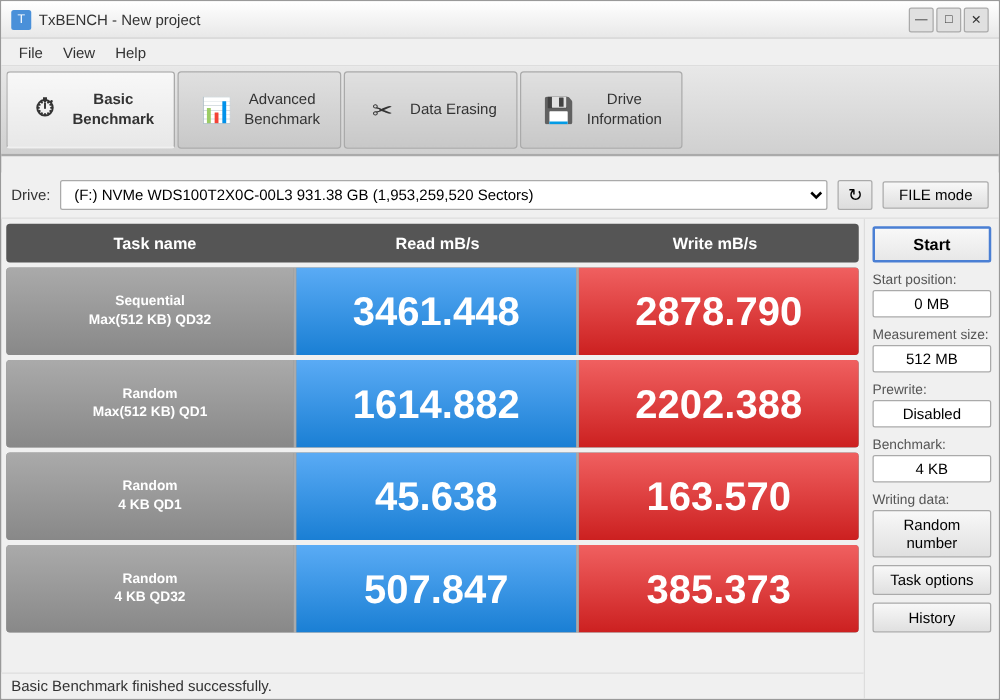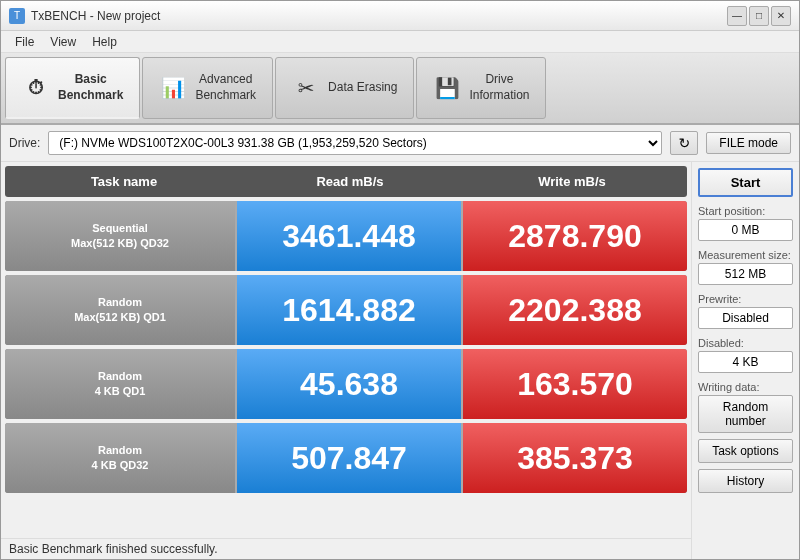--- a/index.html
+++ b/index.html
@@ -116,20 +116,21 @@
     }
     .tab-label { line-height: 1.3; }
 
     .drive-bar {
       display: flex;
       align-items: center;
       padding: 6px 8px;
       background: #f0f0f0;
       border-bottom: 1px solid #ddd;
       gap: 8px;
+      margin-top: 13px;
     }
     .drive-label { font-size: 12px; color: #333; }
     .drive-select {
       flex: 1;
       padding: 3px 6px;
       border: 1px solid #aaa;
       border-radius: 2px;
       background: white;
       font-size: 12px;
     }
@@ -387,21 +388,21 @@
         <span class="sidebar-label">Measurement size:</span>
         <div class="sidebar-value-box">512 MB</div>
       </div>
 
       <div class="sidebar-section">
         <span class="sidebar-label">Prewrite:</span>
         <div class="sidebar-value-box">Disabled</div>
       </div>
 
       <div class="sidebar-section">
-        <span class="sidebar-label">Disabled:</span>
+        <span class="sidebar-label">Benchmark:</span>
         <div class="sidebar-value-box">4 KB</div>
       </div>
 
       <div class="sidebar-section">
         <span class="sidebar-label">Writing data:</span>
         <button class="sidebar-btn">Random number</button>
       </div>
 
       <button class="sidebar-btn">Task options</button>
       <button class="sidebar-btn">History</button>

